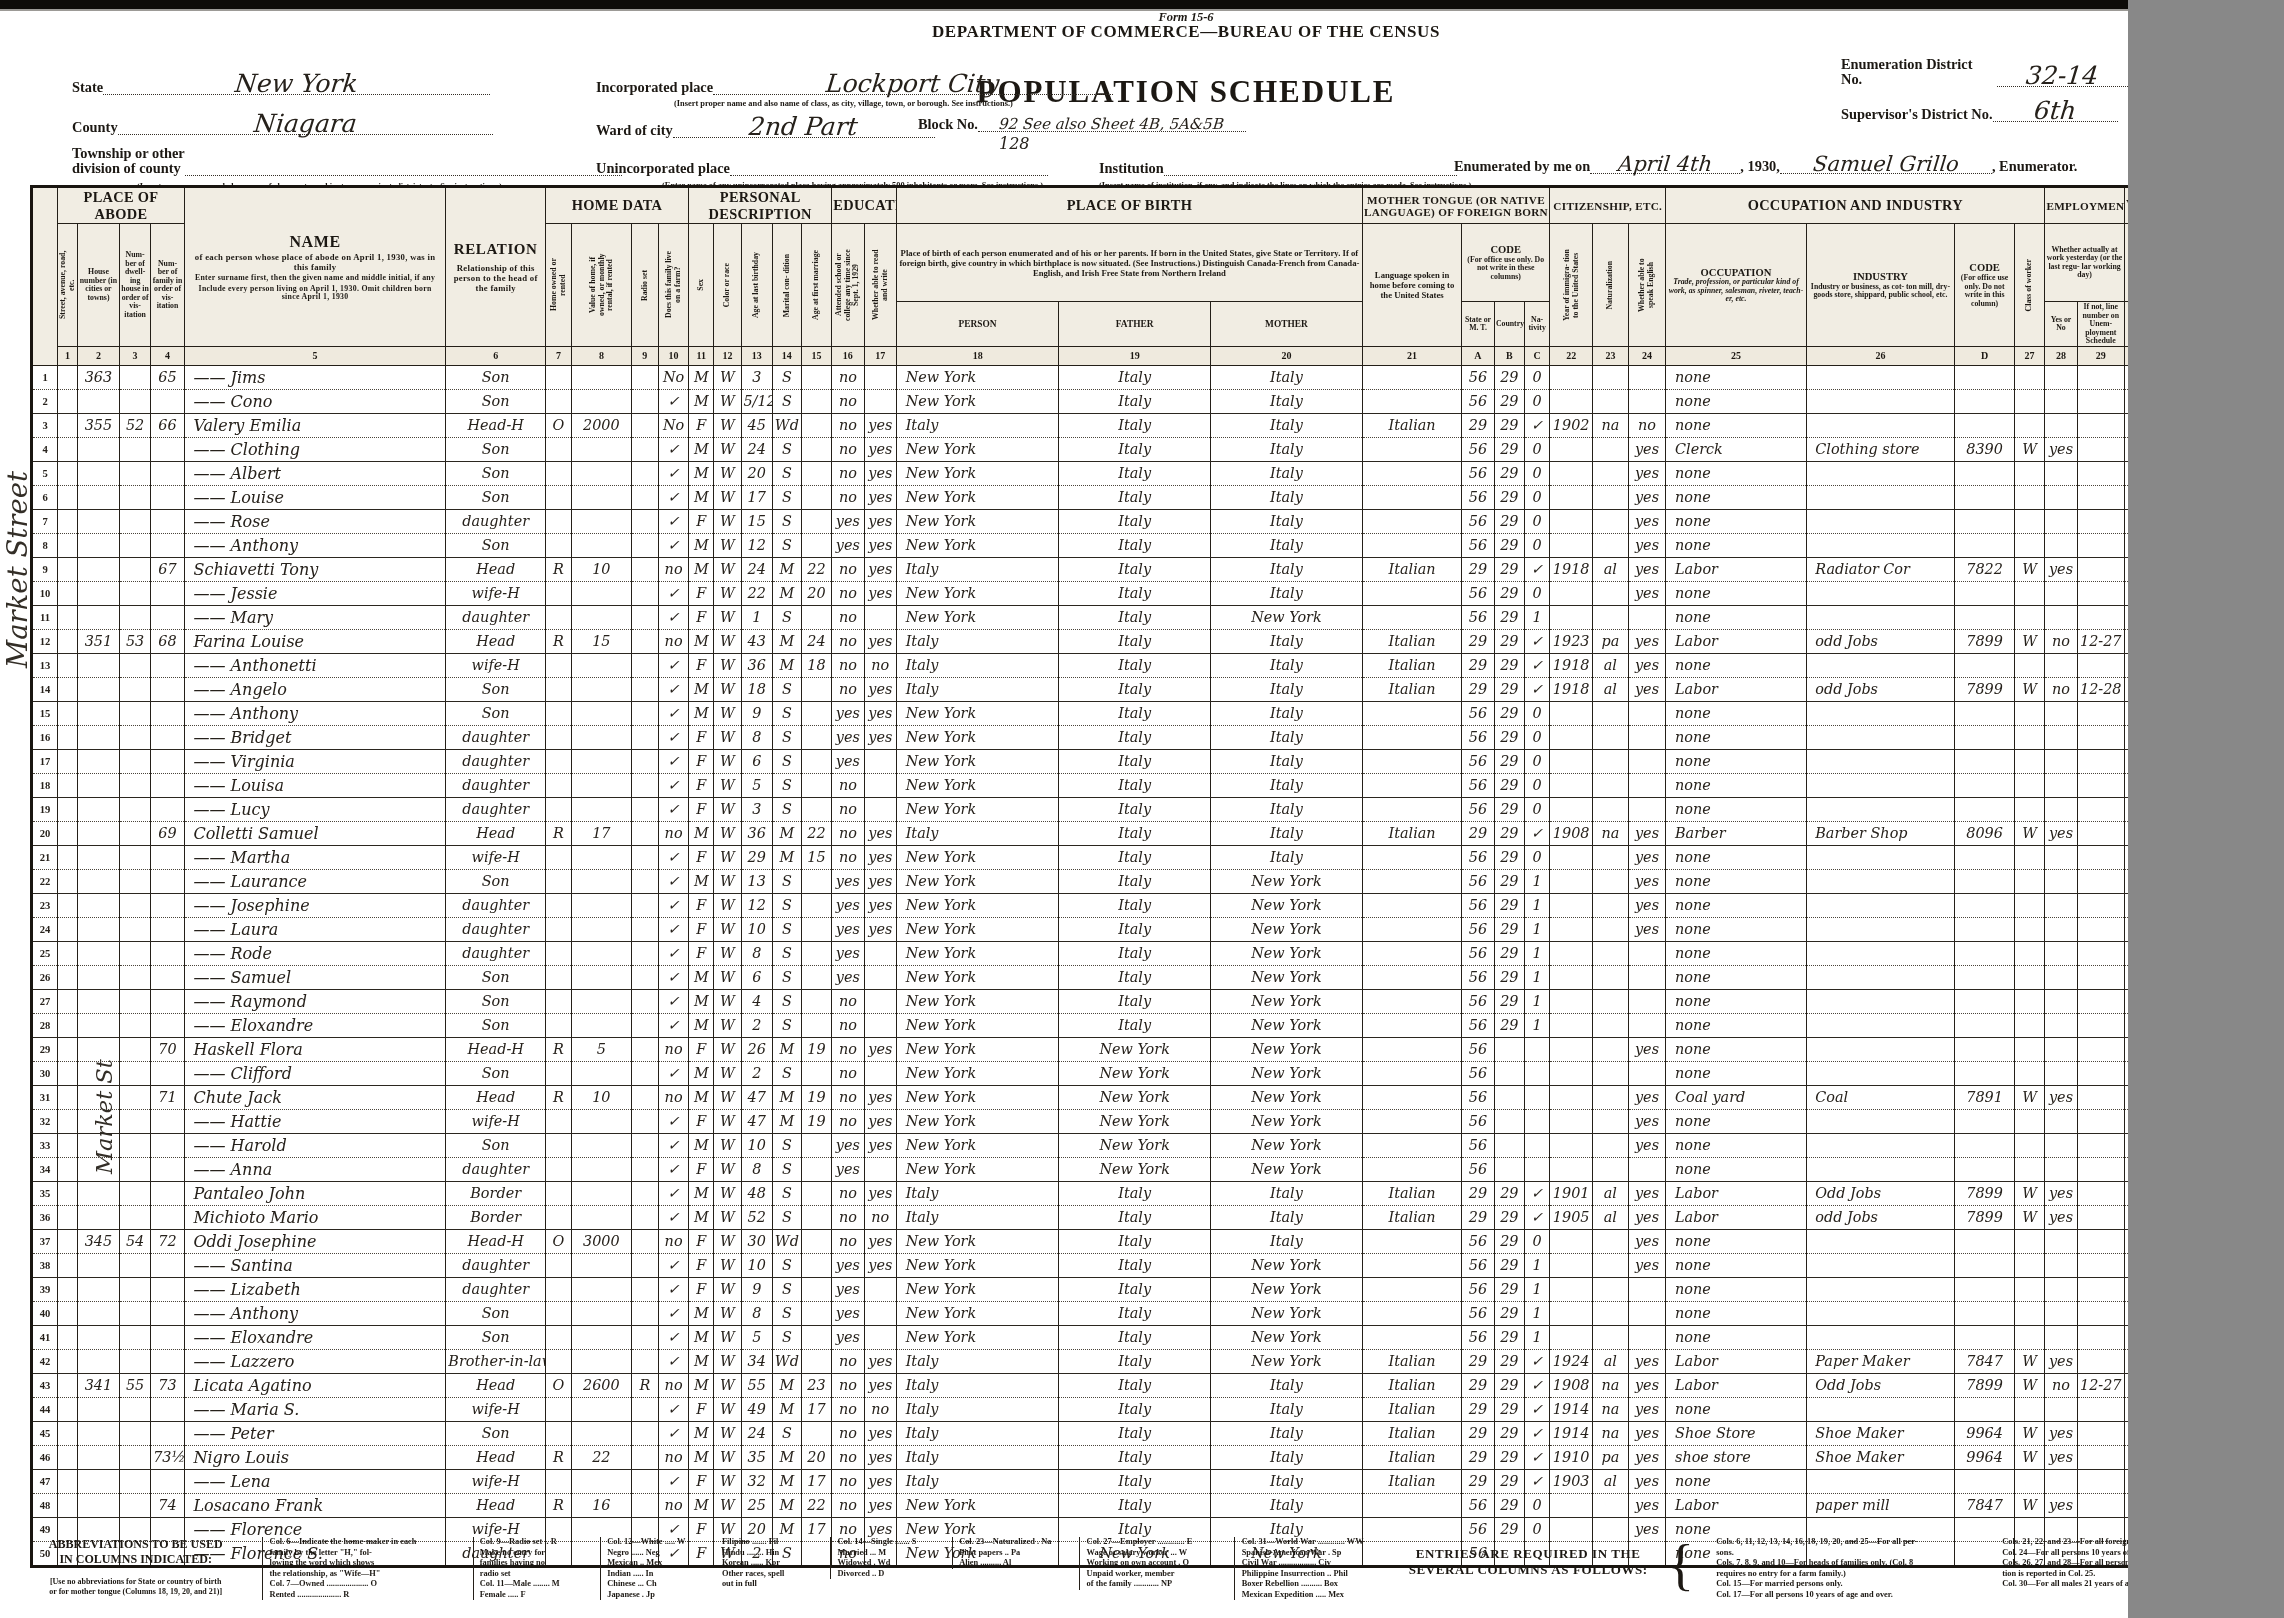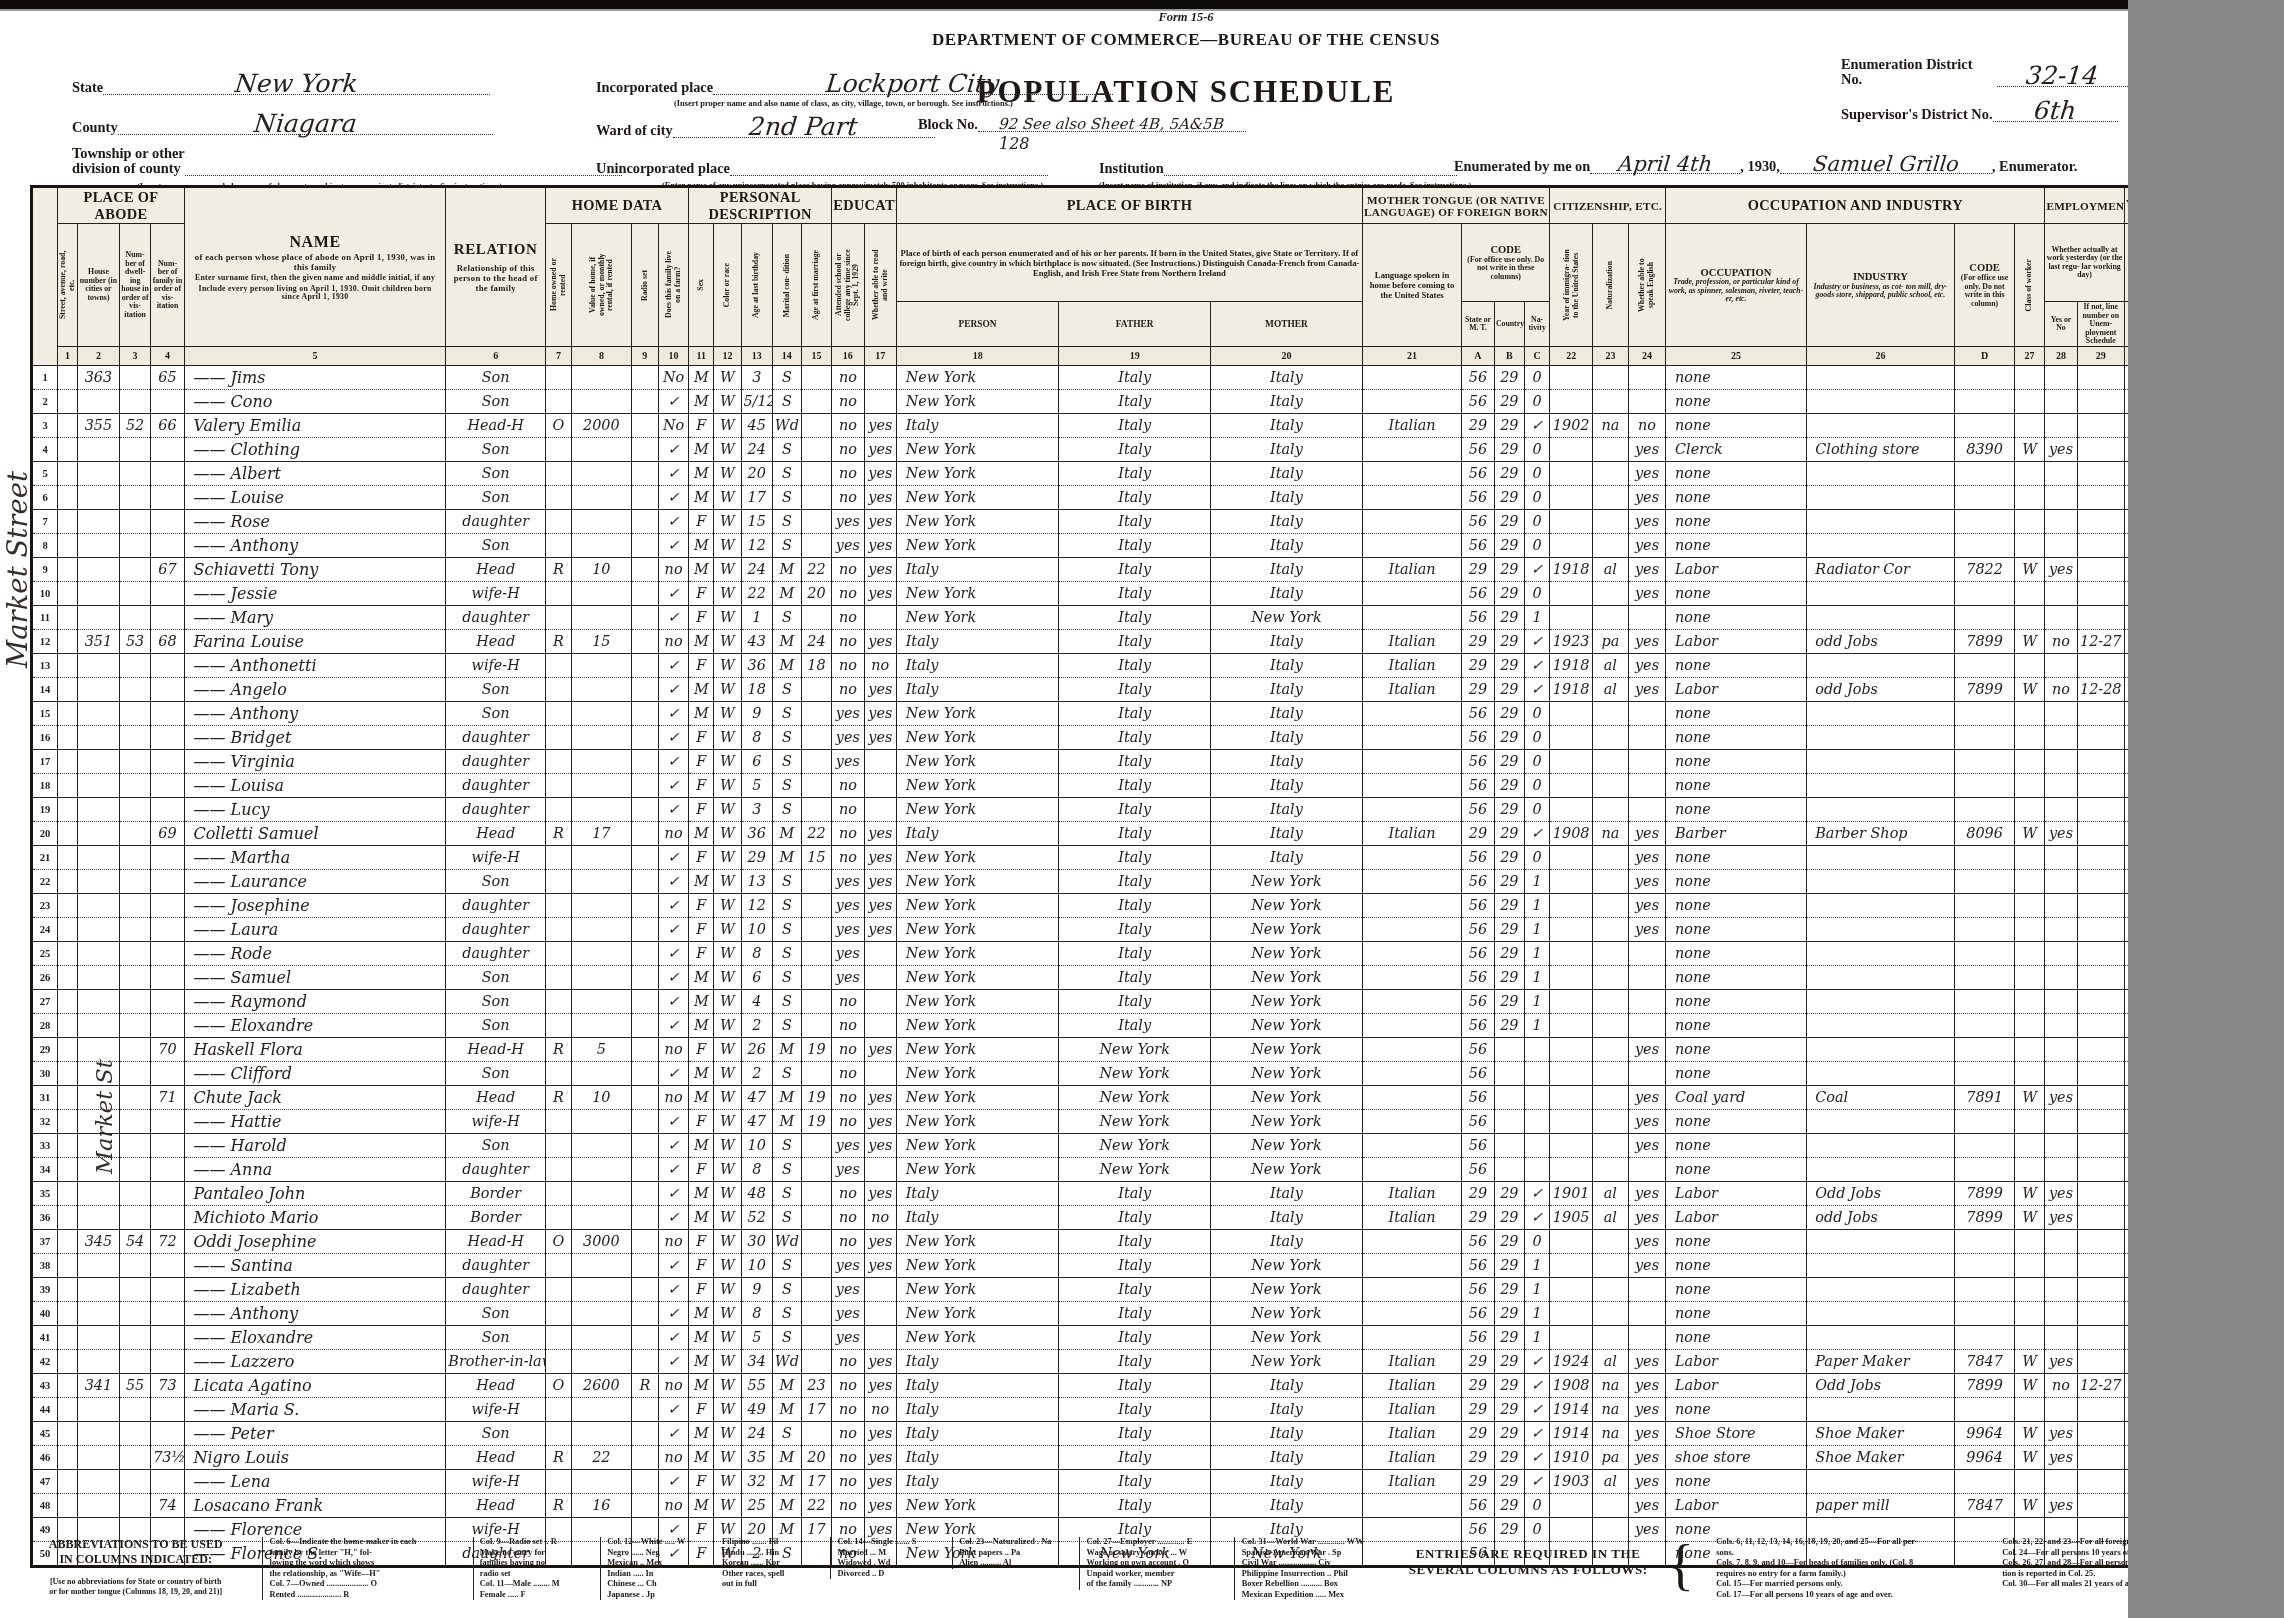--- a/index.html
+++ b/index.html
@@ -76,21 +76,21 @@
   .brace{font-size:56px;line-height:56px;font-weight:400;margin-top:0;}
 </style>
 </head>
 <body>
 
 <div class="page">
   <div class="topbar"></div>
   <div class="topbar2"></div>
 
   <div class="ctr formno" style="left:1030px;top:10px;width:312px;">Form 15-6</div>
-  <div class="ctr dept" style="left:718px;top:30px;width:936px;font-family:Liberation Serif, serif;">DEPARTMENT OF COMMERCE—BUREAU OF THE CENSUS</div>
+  <div class="ctr dept" style="left:718px;top:22px;width:936px;font-family:Liberation Serif, serif;">DEPARTMENT OF COMMERCE—BUREAU OF THE CENSUS</div>
   <div class="ctr sched" style="left:718px;top:74px;width:936px;">POPULATION SCHEDULE</div>
 
   <div class="fld" style="left:72px;top:74px;">
     <span class="lbl">State</span>
     <span class="wline" style="width:387px;"><span class="hw hv">New York</span></span>
   </div>
   <div class="fld" style="left:72px;top:114px;">
     <span class="lbl">County</span>
     <span class="wline" style="width:375px;"><span class="hw hv">Niagara</span></span>
   </div>
@@ -293,21 +293,21 @@
           </th>
         <th rowspan="2">
             <div class="vtxt">Whether able to speak English</div>
           </th>
         <th rowspan="2">
           <div class="bigsub">OCCUPATION</div>
           <div class="tiny" style="font-style:italic;">Trade, profession, or particular kind of work, as spinner, salesman, riveter, teach- er, etc.</div>
         </th>
         <th rowspan="2">
           <div class="bigsub">INDUSTRY</div>
-          <div class="tiny" style="font-style:italic;">Industry or business, as cot- ton mill, dry-goods store, shippard, public school, etc.</div>
+          <div class="tiny" style="">Industry or business, as cot- ton mill, dry-goods store, shippard, public school, etc.</div>
         </th>
         <th rowspan="2">
           <div class="bigsub">CODE</div>
           <div class="tiny">(For office use only. Do not write in this column)</div>
         </th>
         <th rowspan="2">
             <div class="vtxt">Class of worker</div>
           </th>
         <th colspan="2">
             <div class="tiny">Whether actually at work yesterday (or the last regu- lar working day)</div>

